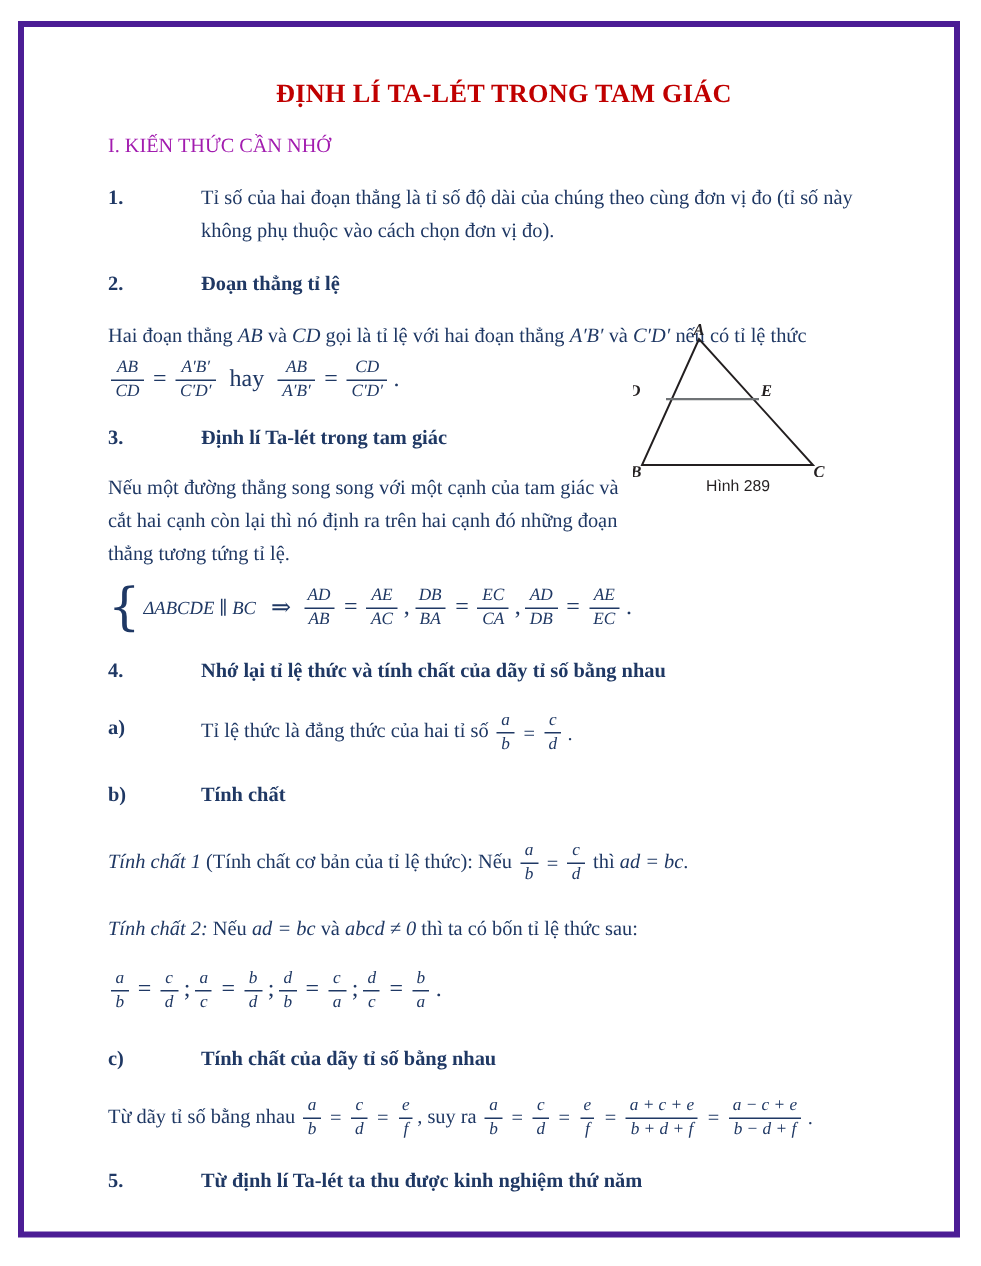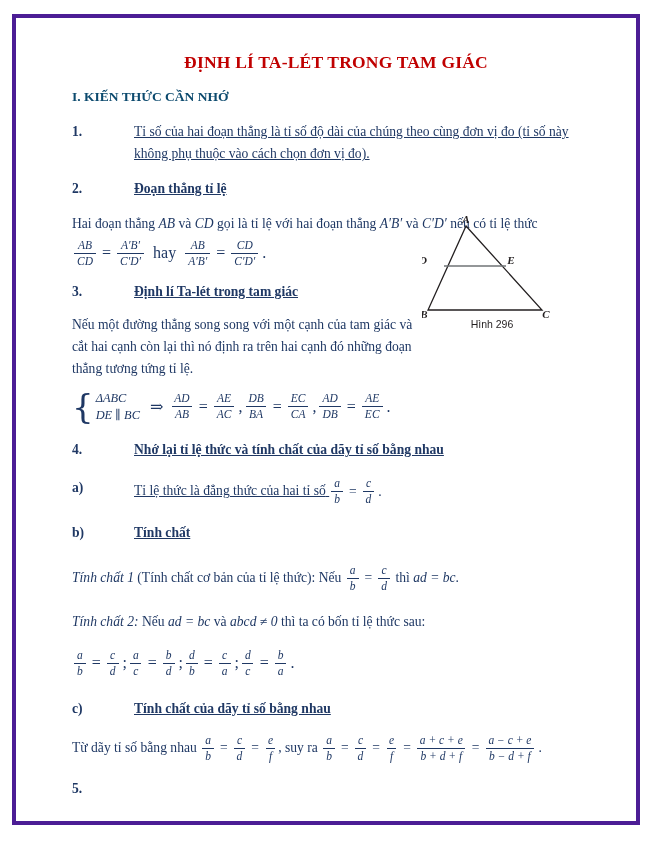--- a/index.html
+++ b/index.html
@@ -36,22 +36,22 @@
   
   .doc-title {
     text-align: center;
     color: #C00000;
     font-weight: bold;
     font-size: 17.5px;
     letter-spacing: .2px;
     margin: 0 0 16px 0;
   }
   .section-green {
-    color: #0c4a6e;
-    font-weight: bold;
+    color: #a21caf;
+    font-weight: normal;
     font-size: 13.5px;
     margin: 0 0 16px 0;
   }
 
   
   .txt {
     color: #1F3864;
     font-size: 13.6px;
     line-height: 1.62;
   }
@@ -59,21 +59,21 @@
   .bold { font-weight: bold; }
   .ital { font-style: italic; }
 
   
   .item { display: flex; align-items: flex-start; margin: 0 0 13px 0; }
   .item-num {
     font-weight: bold;
     flex: 0 0 auto;
     width: 62px;
   }
-  .item-body { flex: 1 1 auto; text-decoration: underline; }
+  .item-body { flex: 1 1 auto; }
 
   
   .math {
     font-family: "Liberation Serif", "DejaVu Serif", serif;
     font-style: italic;
     color: #1F3864;
     white-space: nowrap;
   }
   .mrow {
     display: inline-flex;
@@ -107,21 +107,21 @@
   .brace {
     font-size: 34px;
     line-height: .9;
     font-style: normal;
     color: #1F3864;
     margin-right: 2px;
     font-family: "DejaVu Serif", serif;
   }
   .sys-rows {
     display: inline-flex;
-    flex-direction: column;
+    flex-direction: row;
     justify-content: center;
     font-size: 12.4px;
     line-height: 1.35;
   }
 
   
   #figure {
     position: absolute;
     left: 406px;
     top: 196px;
@@ -406,30 +406,31 @@
         <span class="frac">
           <span class="num">a − c + e</span>
           <span class="den">b − d + f</span>
         </span>
         <span class="opn">.</span>
       </span>
     </div>
 
     <div class="item txt">
       <span class="item-num">5.</span>
+      <span class="item-body bold">Từ định lí Ta-lét ta thu được kinh nghiệm thứ năm</span>
     </div>
 
   </div>
 
   <div id="figure">
     <svg width="140" height="104" viewBox="0 0 140 104">
       <polygon points="44,12 6,96 120,96" fill="none" stroke="#231f20" stroke-width="1.3"></polygon>
       <line x1="22" y1="52" x2="84" y2="52" stroke="#6f7376" stroke-width="1.5"></line>
       <text x="44" y="9" font-family="Liberation Serif, serif" font-style="italic" font-weight="bold" font-size="11" fill="#231f20" text-anchor="middle">A</text>
       <text x="1" y="50" font-family="Liberation Serif, serif" font-style="italic" font-weight="bold" font-size="11" fill="#231f20" text-anchor="middle">D</text>
       <text x="89" y="50" font-family="Liberation Serif, serif" font-style="italic" font-weight="bold" font-size="11" fill="#231f20" text-anchor="middle">E</text>
       <text x="2" y="104" font-family="Liberation Serif, serif" font-style="italic" font-weight="bold" font-size="11" fill="#231f20" text-anchor="middle">B</text>
       <text x="124" y="104" font-family="Liberation Serif, serif" font-style="italic" font-weight="bold" font-size="11" fill="#231f20" text-anchor="middle">C</text>
     </svg>
-    <div class="fig-cap">Hình 296</div>
+    <div class="fig-cap">Hình 289</div>
   </div>
 
 </div>
 
 </body></html>

